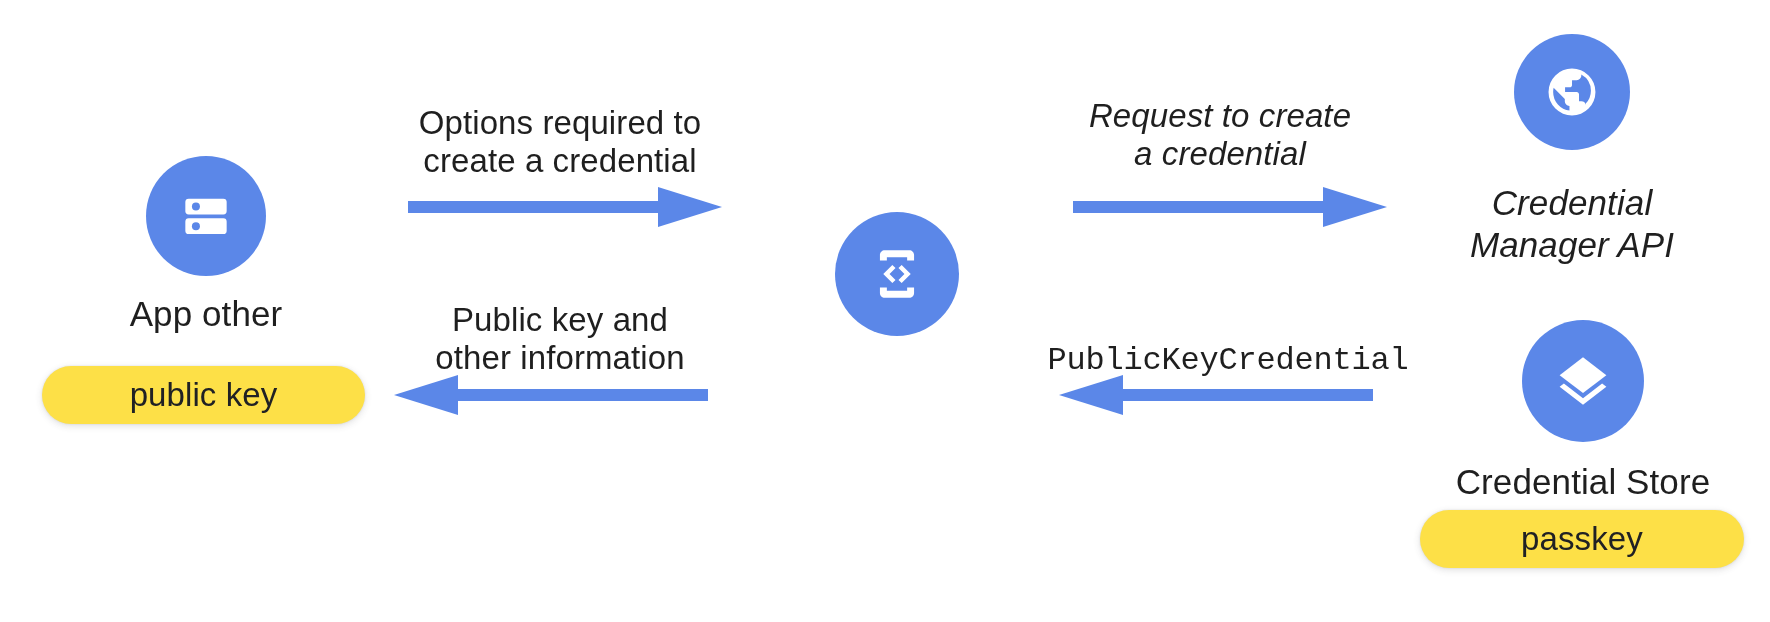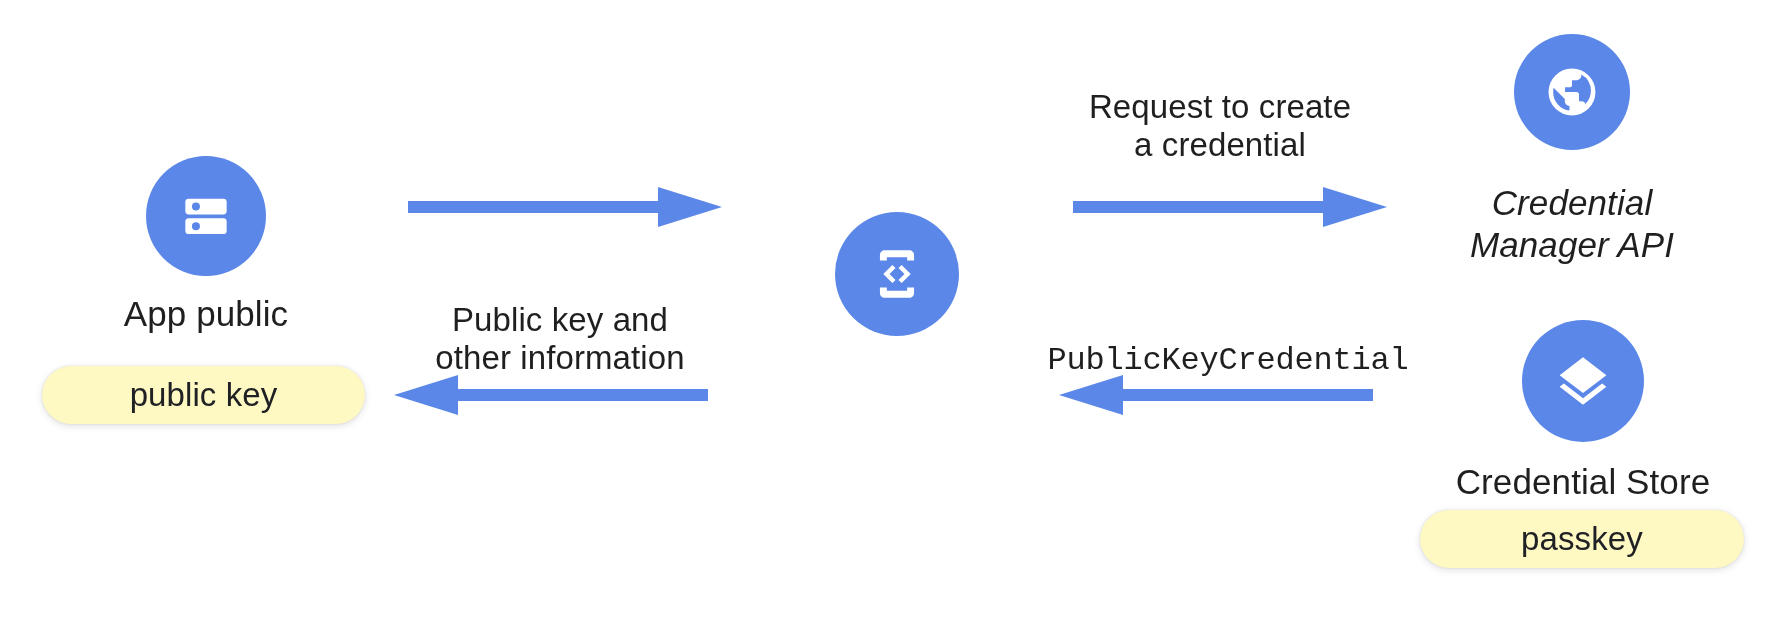--- a/index.html
+++ b/index.html
@@ -31,21 +31,21 @@
     background: #5B87E8;
     display: flex;
     align-items: center;
     justify-content: center;
     flex: none;
   }
 
   
   .pill {
     position: absolute;
-    background: #fef9c3;
+    background: #fde047;
     border-radius: 999px;
     box-shadow: 0 2px 7px rgba(60,64,67,.16), 0 0 2px rgba(60,64,67,.14);
     display: flex;
     align-items: center;
     justify-content: center;
     color: #202124;
     font-size: 33px;
     letter-spacing: .1px;
   }
 
@@ -80,23 +80,25 @@
   <div class="node" style="left:146px; top:156px; width:120px;">
     <div class="circle" style="width:120px; height:120px;">
       <svg width="62" height="62" viewBox="0 0 24 24" aria-hidden="true">
         <rect x="4" y="5.3" width="16" height="6.1" rx="1.3" fill="#ffffff"></rect>
         <circle cx="8.1" cy="8.35" r="1.55" fill="#5B87E8"></circle>
         <rect x="4" y="12.9" width="16" height="6.1" rx="1.3" fill="#ffffff"></rect>
         <circle cx="8.1" cy="15.95" r="1.55" fill="#5B87E8"></circle>
       </svg>
     </div>
   </div>
-  <div class="caption" style="left:46px; top:294px; width:320px; font-size:35px;">App public</div>
+  <div class="caption" style="left:46px; top:294px; width:320px; font-size:35px;">App other</div>
   <div class="pill" style="left:42px; top:366px; width:323px; height:58px;">public key</div>
 
+  <div class="caption" style="left:390px; top:104px; width:340px;">Options required to
+create a credential</div>
   <div class="arrow" style="left:408px; top:184px;">
     <svg width="314" height="46" viewBox="0 0 314 46" aria-hidden="true">
       <rect x="0" y="17" width="258" height="12" fill="#5B87E8"></rect>
       <polygon points="250,3 314,23 250,43" fill="#5B87E8"></polygon>
     </svg>
   </div>
 
   <div class="caption" style="left:400px; top:294px; width:320px;margin-top:7px;">Public key and
 other information</div>
   <div class="arrow" style="left:390px; top:372px;">
@@ -110,21 +112,21 @@
     <div class="circle" style="width:124px; height:124px;">
       <svg width="64" height="64" viewBox="0 0 24 24" aria-hidden="true">
         <path d="M7.4 3.1h9.2c1.0 0 1.8 .8 1.8 1.8v2.0h-2.6V5.7H8.2v1.2H5.6V4.9c0-1.0 .8-1.8 1.8-1.8z" fill="#ffffff"></path>
         <path d="M5.6 17.1h2.6v1.2h7.6v-1.2h2.6v2.0c0 1.0-.8 1.8-1.8 1.8H7.4c-1.0 0-1.8-.8-1.8-1.8v-2.0z" fill="#ffffff"></path>
         <path d="M10.25 8.6 L11.45 9.75 L9.2 12 L11.45 14.25 L10.25 15.4 L6.85 12 Z" fill="#ffffff"></path>
         <path d="M13.75 8.6 L17.15 12 L13.75 15.4 L12.55 14.25 L14.8 12 L12.55 9.75 Z" fill="#ffffff"></path>
       </svg>
     </div>
   </div>
 
-  <div class="caption" style="left:1020px; top:88px; width:400px;">Request to create
+  <div class="caption" style="left:1020px; top:97px; width:400px;font-style:italic;">Request to create
 a credential</div>
   <div class="arrow" style="left:1073px; top:184px;">
     <svg width="314" height="46" viewBox="0 0 314 46" aria-hidden="true">
       <rect x="0" y="17" width="258" height="12" fill="#5B87E8"></rect>
       <polygon points="250,3 314,23 250,43" fill="#5B87E8"></polygon>
     </svg>
   </div>
 
   <div class="caption mono" style="left:1003px; top:335px; width:450px;">PublicKeyCredential</div>
   <div class="arrow" style="left:1055px; top:372px;">

